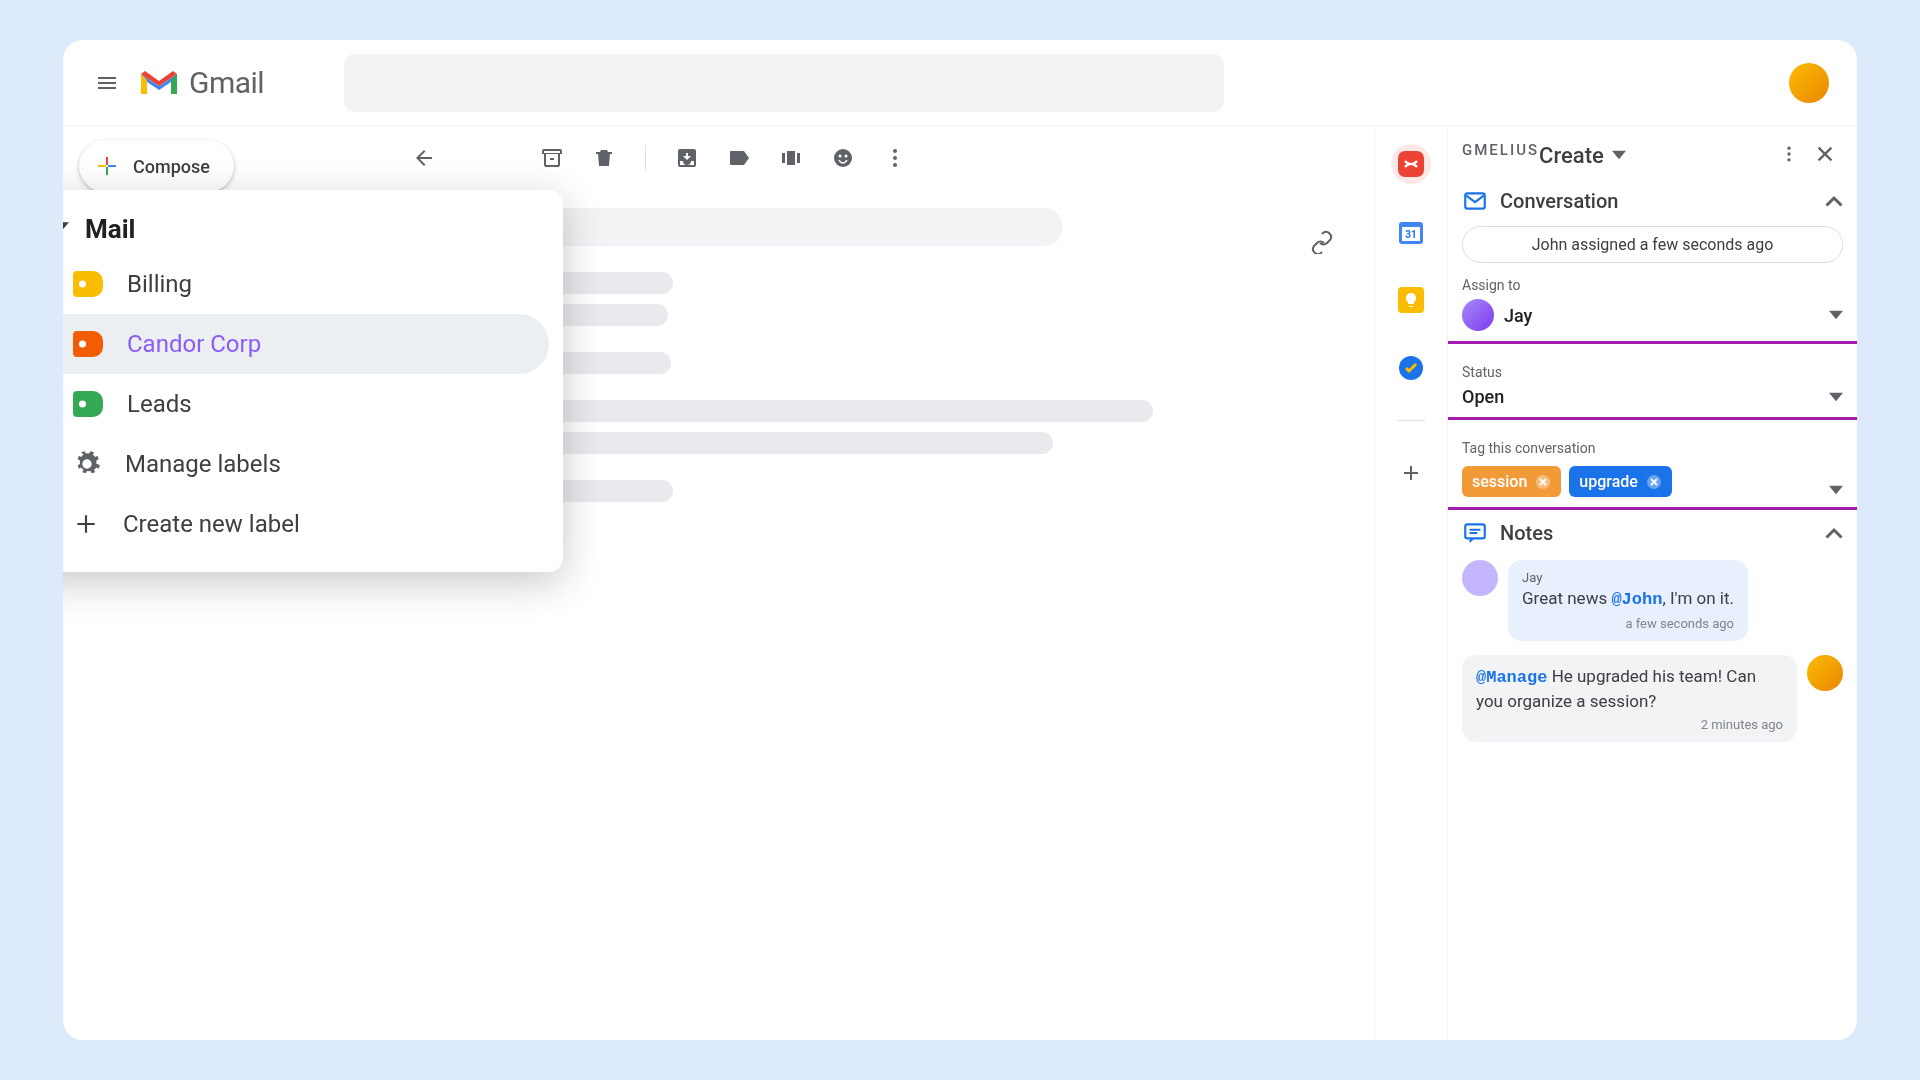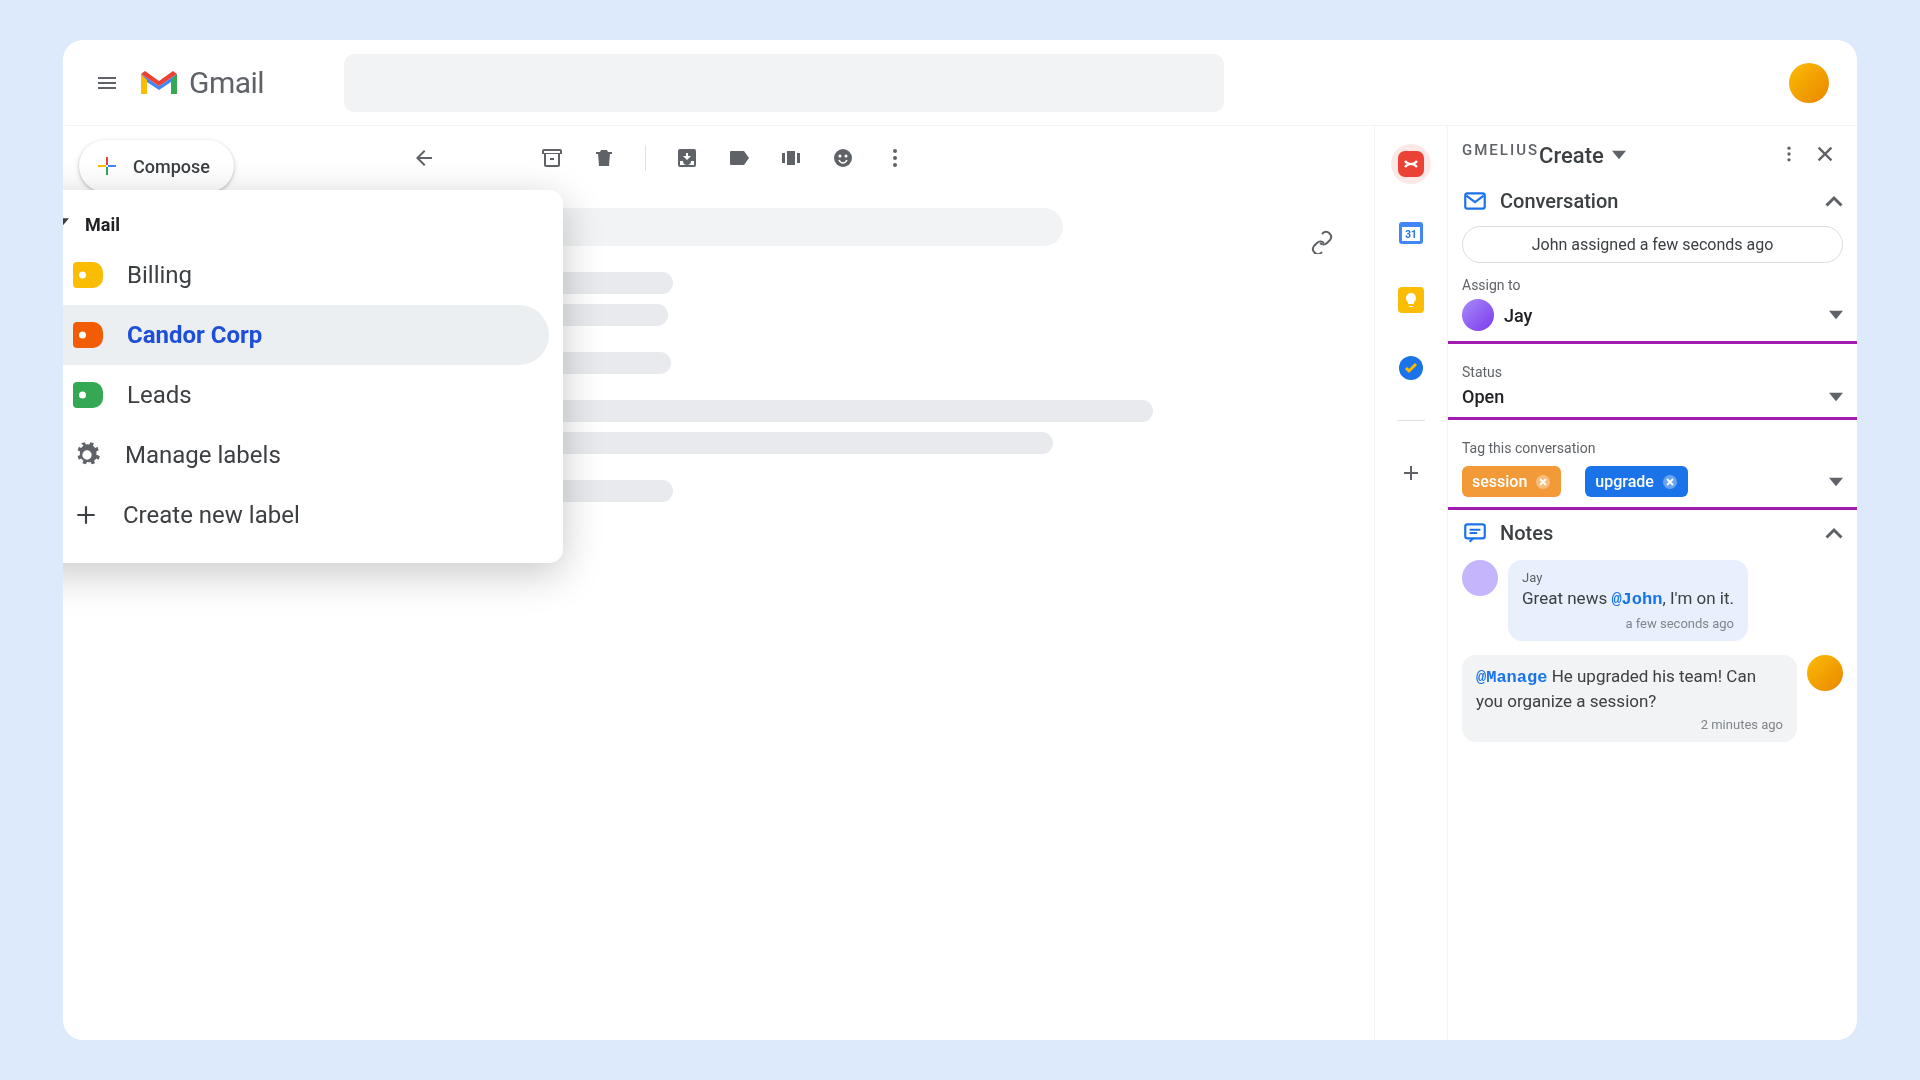--- a/index.html
+++ b/index.html
@@ -48,21 +48,21 @@
 .sechead .title { font-size:20px; color:#3c4043; font-weight:500; flex:1;}
 .sechead svg.leading{width:26px;height:26px;}
 .sechead svg.chev{width:18px;height:18px;fill:#5f6368;}
 .chip { display:inline-flex; align-items:center; justify-content:center; border:1px solid #dadce0; border-radius:22px; padding:8px 22px; font-size:16px; color:#3c4043; margin:12px 0 4px 0; width:100%;}
 .fieldlabel { font-size:14px; color:#5f6368; margin-top:10px;}
 .assignrow { display:flex; align-items:center; gap:10px; margin-top:6px; cursor:pointer;}
 .assignrow .name { font-size:18px; color:#202124; font-weight:500; flex:1;}
 .smallav { width:32px;height:32px;border-radius:50%; background:linear-gradient(135deg,#a78bfa,#7c3aed); display:flex;align-items:center;justify-content:center;color:#fff;font-size:13px;}
 .statusrow { display:flex; align-items:center; margin-top:6px; cursor:pointer;}
 .statusrow .val { font-size:18px; color:#202124; font-weight:500; flex:1;}
-.tagrow { display:flex; align-items:center; gap:24px; margin-top:10px;}
+.tagrow { display:flex; align-items:flex-end; gap:8px; margin-top:10px;}
 .tag { display:inline-flex; align-items:center; gap:8px; color:#fff; border-radius:6px; padding:6px 10px; font-size:16px; font-weight:500;}
 .tag.orange{ background:#f29a38;}
 .tag.blue{ background:#1a73e8;}
 .tag svg{width:16px;height:16px;fill:rgba(255,255,255,0.85);}
 .tagrow .chev{margin-left:auto;}
 .notes { padding:10px 14px;}
 .note { display:flex; gap:10px; margin-top:14px;}
 .noteav { width:36px;height:36px;border-radius:50%; flex-shrink:0; background:#c4b5fd;}
 .noteav.r{ background:linear-gradient(135deg,#fbbc04,#ea8600);}
 .bubble { background:#e8f0fe; border-radius:14px; padding:10px 14px; position:relative;}
@@ -70,25 +70,25 @@
 .bubble .author{ font-size:13px; color:#5f6368; margin-bottom:2px;}
 .bubble .text{ font-size:17px; color:#3c4043; line-height:1.4;}
 .bubble .mention{ color:#1a73e8; font-weight:600;font-family:Liberation Mono, monospace;}
 .bubble .time{ font-size:13px; color:#80868b; text-align:right; margin-top:4px;}
 .note.reverse{ flex-direction:row-reverse;}
 .note.reverse .bubble{ }
 
 .popover { position:absolute; left:-40px; top:150px; width:540px; background:#fff; border-radius:14px; box-shadow:0 10px 40px rgba(0,0,0,0.22); padding:14px 0 18px 0; z-index:50;}
 .pophead { display:flex; align-items:center; gap:16px; padding:10px 26px;}
 .pophead svg{width:20px;height:20px;fill:#3c4043;}
-.pophead .t{ font-size:18px; font-weight:700; color:#202124;}
+.pophead .t{ font-size:26px; font-weight:700; color:#202124;}
 .popitem { display:flex; align-items:center; gap:24px; padding:16px 26px 16px 50px; cursor:pointer; border-radius:0 30px 30px 0; margin-right:14px;}
 .popitem.selected{ background:#eceff1;}
 .popitem .lbl{ font-size:24px; color:#3c4043;}
-.popitem.selected .lbl{ font-weight:700; color:#1d4ed8;}
+.popitem.selected .lbl{ font-weight:400; color:#8b5cf6;}
 .labicon{ width:30px;height:26px; border-radius:4px 10px 10px 4px; position:relative;}
 .labicon::after{content:'';position:absolute;left:6px;top:50%;transform:translateY(-50%);width:7px;height:7px;border-radius:50%;background:#fff;}
 .labicon.blue{background:#1a73e8;} .labicon.yellow{background:#fbbc04;} .labicon.orange{background:#f25c05;} .labicon.green{background:#34a853;}
 .popitem svg.gear{width:28px;height:28px;fill:#5f6368;}
 .popitem svg.plus{width:26px;height:26px;fill:#3c4043;}
 svg.dropdown{width:14px;height:14px;fill:#5f6368;}
 </style>
 </head>
 <body>
 

